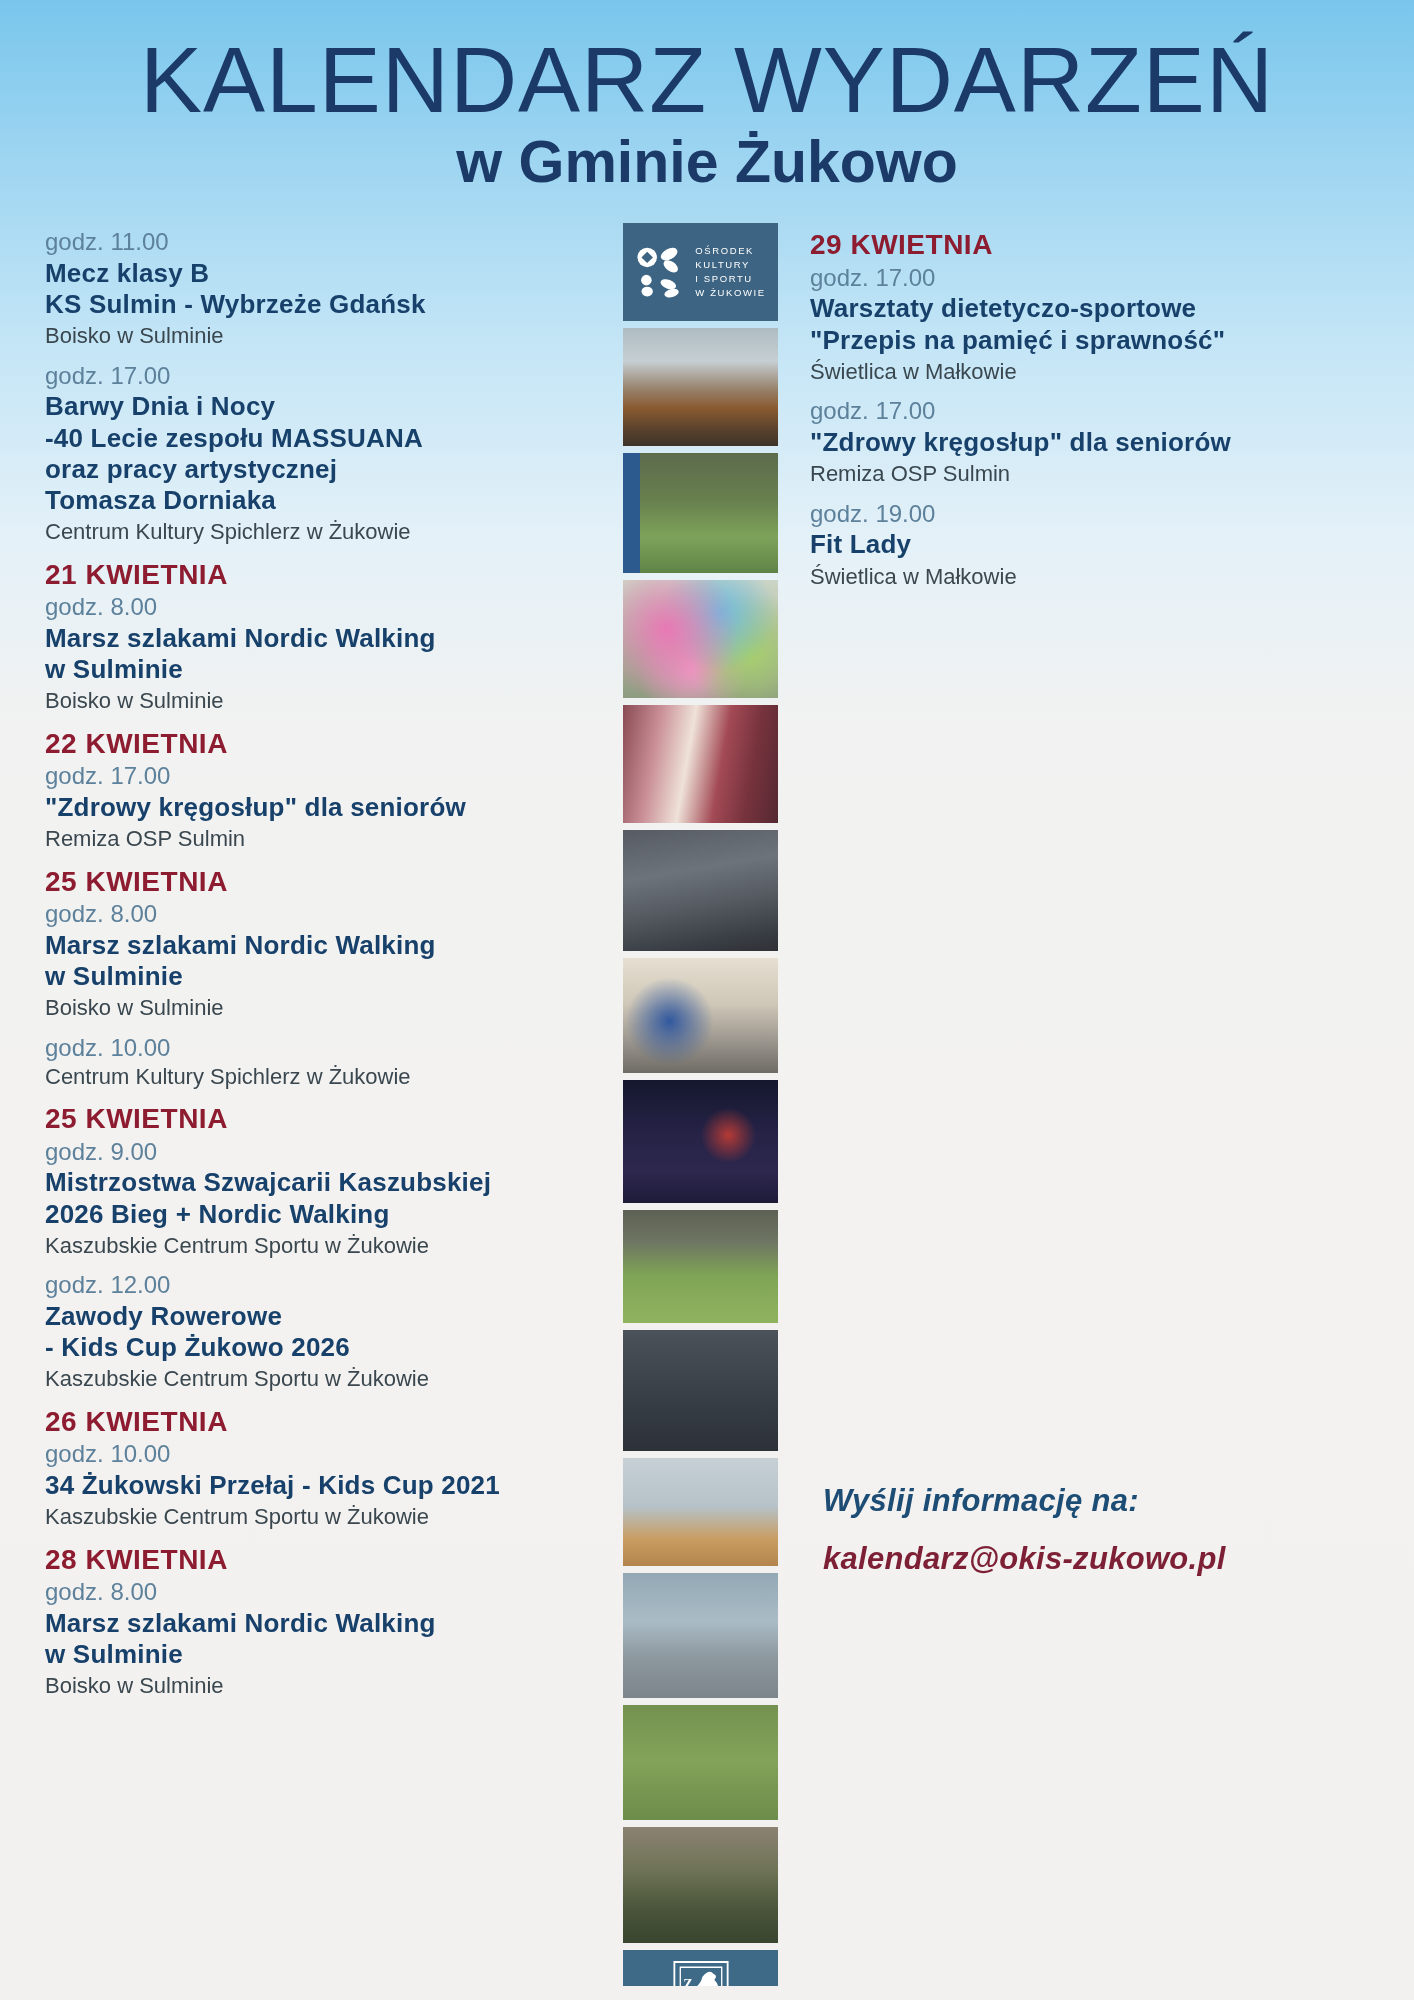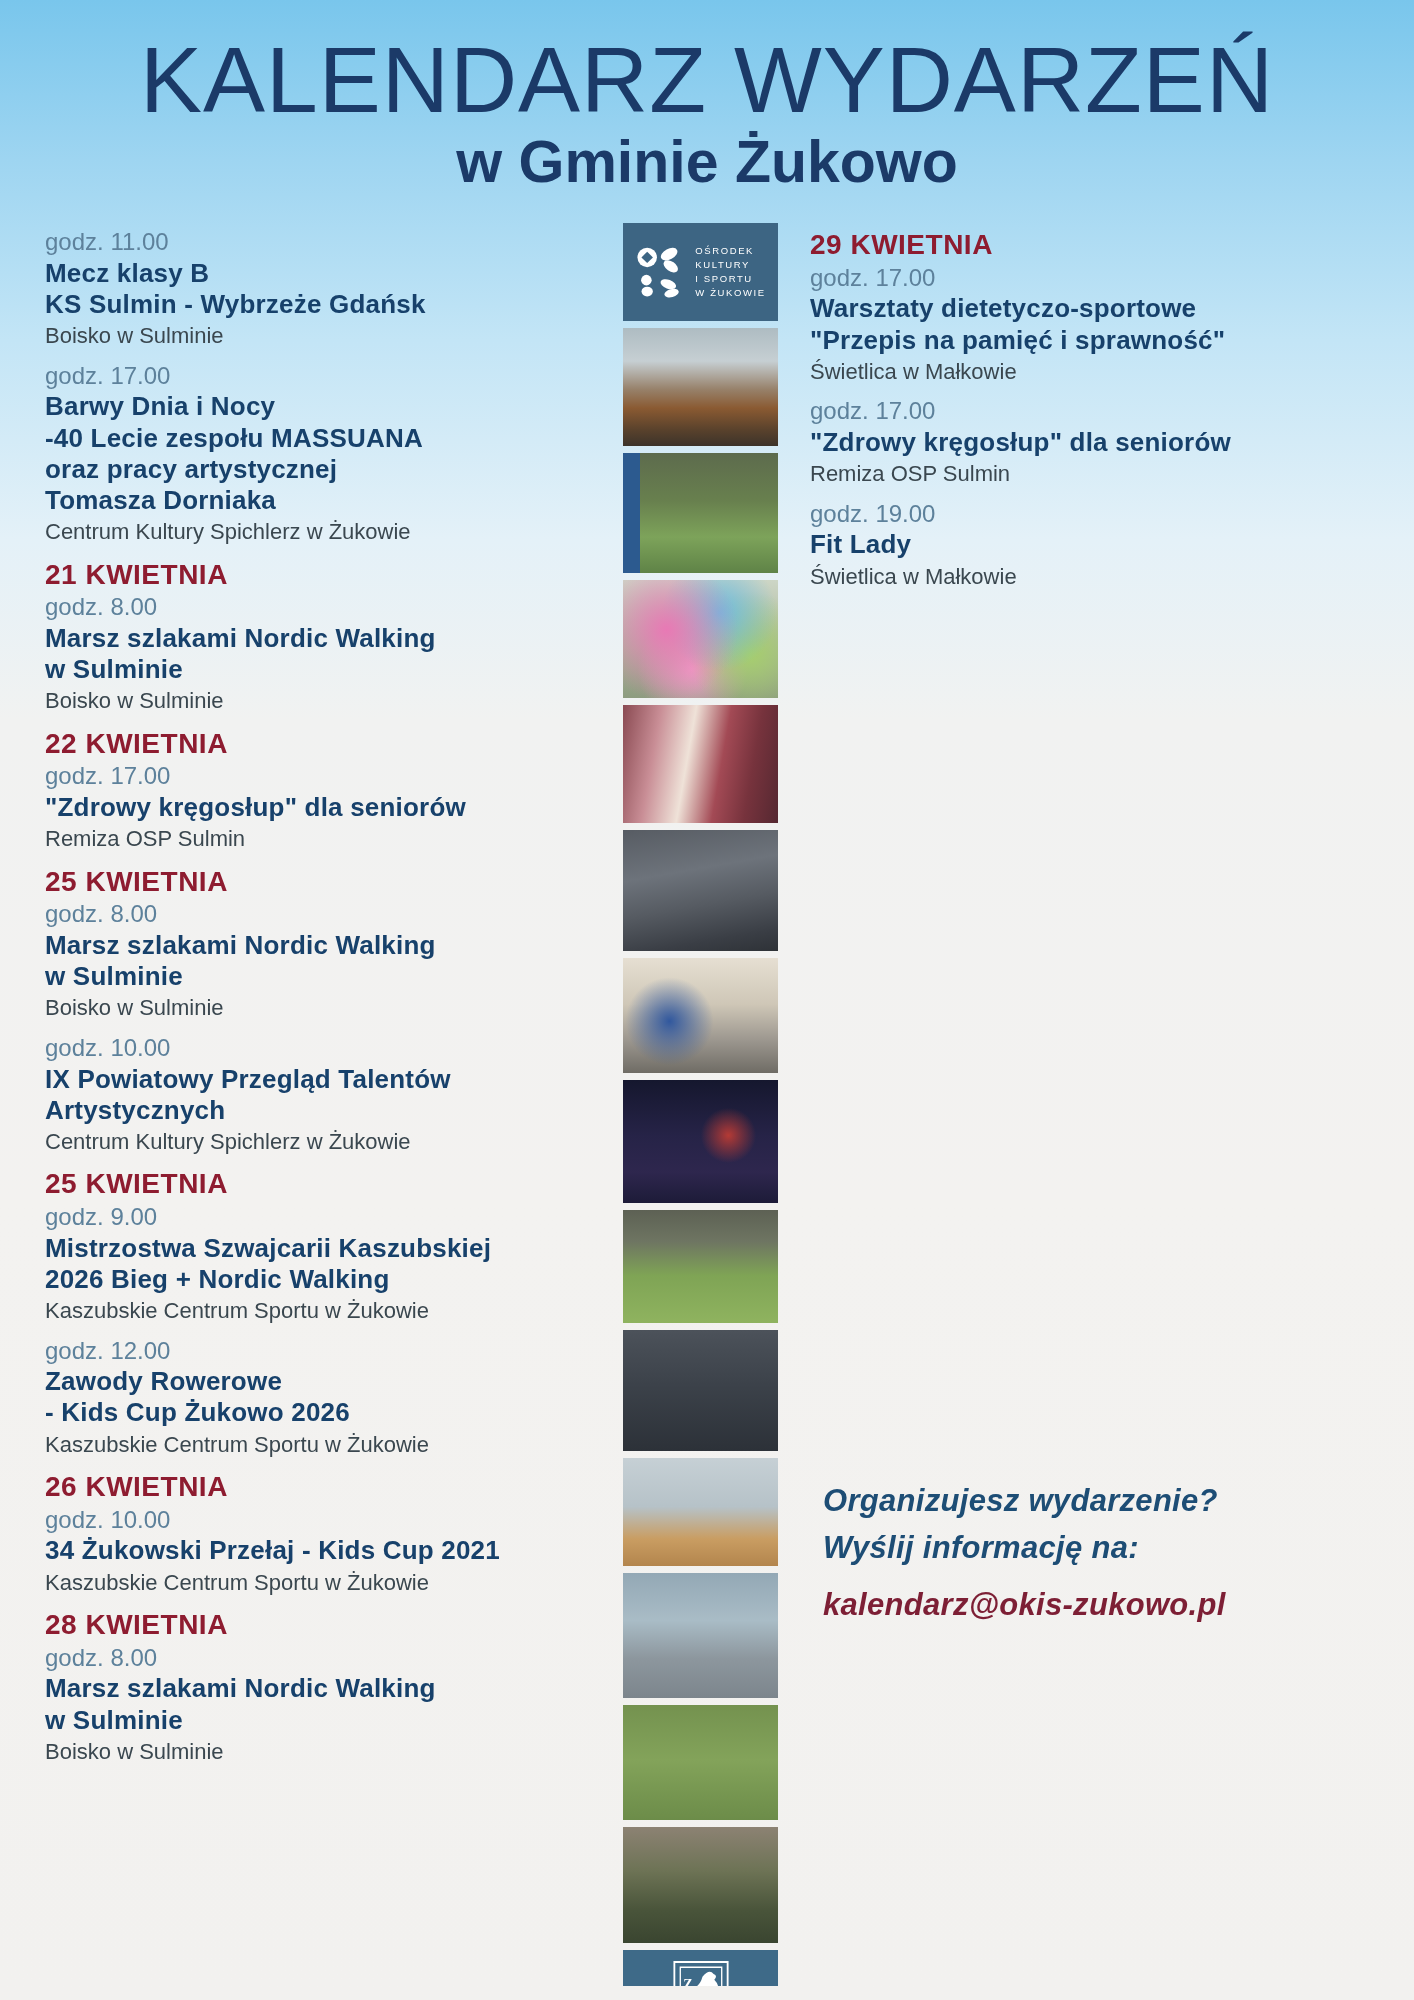--- a/index.html
+++ b/index.html
@@ -111,22 +111,20 @@
     <div class="group">
       <h2 class="date">25 KWIETNIA</h2>
       <div class="entry">
         <div class="time">godz. 8.00</div>
         <div class="ev-title">Marsz szlakami Nordic Walking
 w Sulminie</div>
         <div class="venue">Boisko w Sulminie</div>
       </div>
       <div class="entry">
         <div class="time">godz. 10.00</div>
-        <div class="ev-title">IX Powiatowy Przegląd Talentów
-Artystycznych</div>
         <div class="venue">Centrum Kultury Spichlerz w Żukowie</div>
       </div>
     </div>
 
     <div class="group">
       <h2 class="date">25 KWIETNIA</h2>
       <div class="entry">
         <div class="time">godz. 9.00</div>
         <div class="ev-title">Mistrzostwa Szwajcarii Kaszubskiej
 2026 Bieg + Nordic Walking</div>
@@ -239,18 +237,17 @@
       <div class="entry">
         <div class="time">godz. 19.00</div>
         <div class="ev-title">Fit Lady</div>
         <div class="venue">Świetlica w Małkowie</div>
       </div>
     </div>
 
   </section>
 
   <div class="contact">
-    <div class="c-line">Organizujesz wydarzenie?</div>
     <div class="c-line">Wyślij informację na:</div>
     <div class="c-email">kalendarz@okis-zukowo.pl</div>
   </div>
 
 </div>
 
 </body></html>

